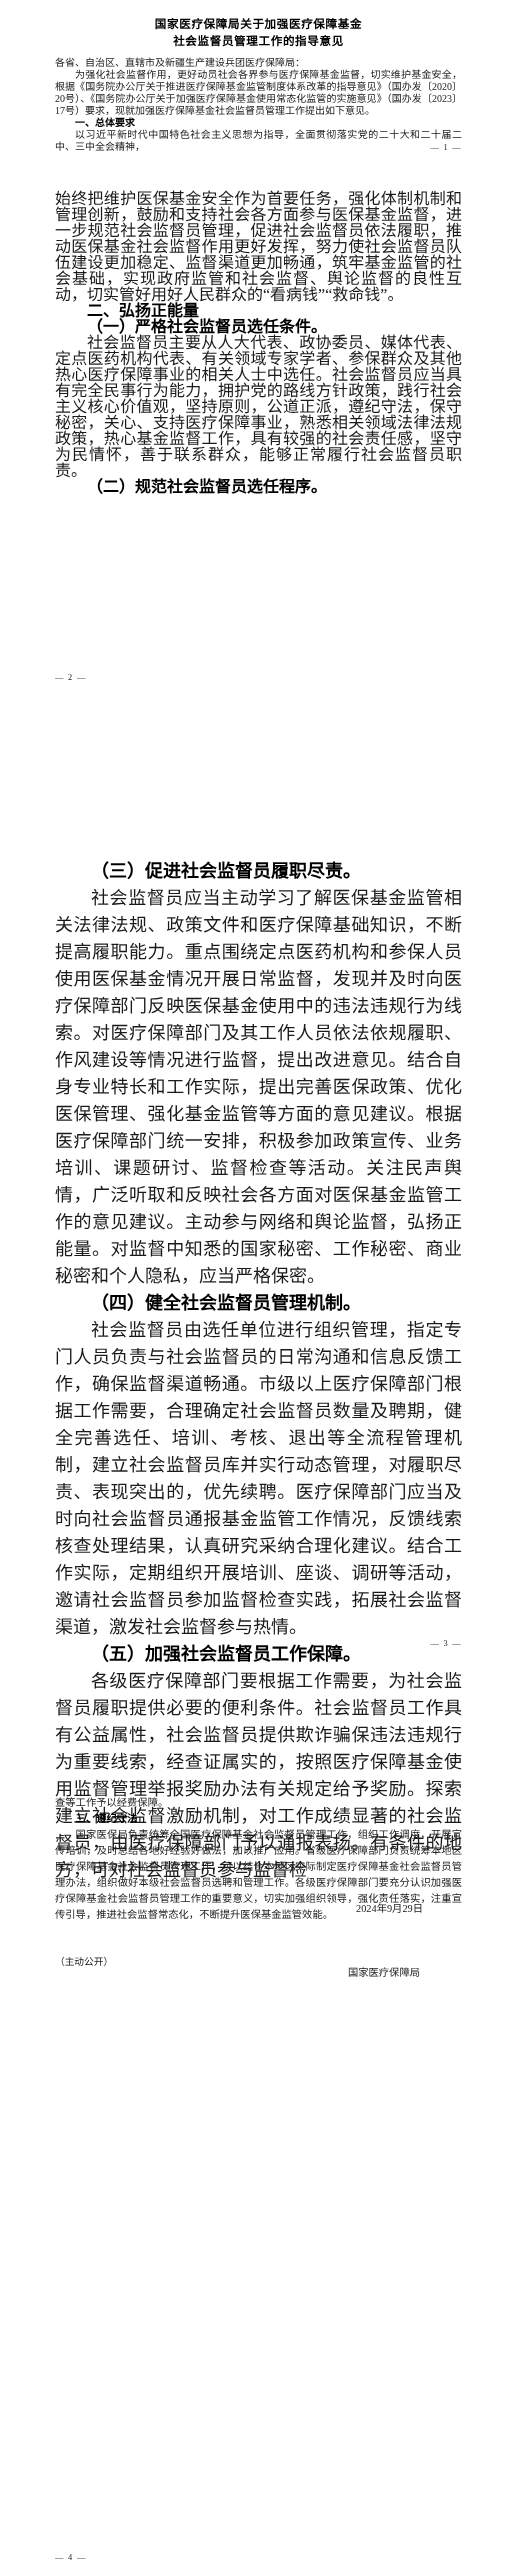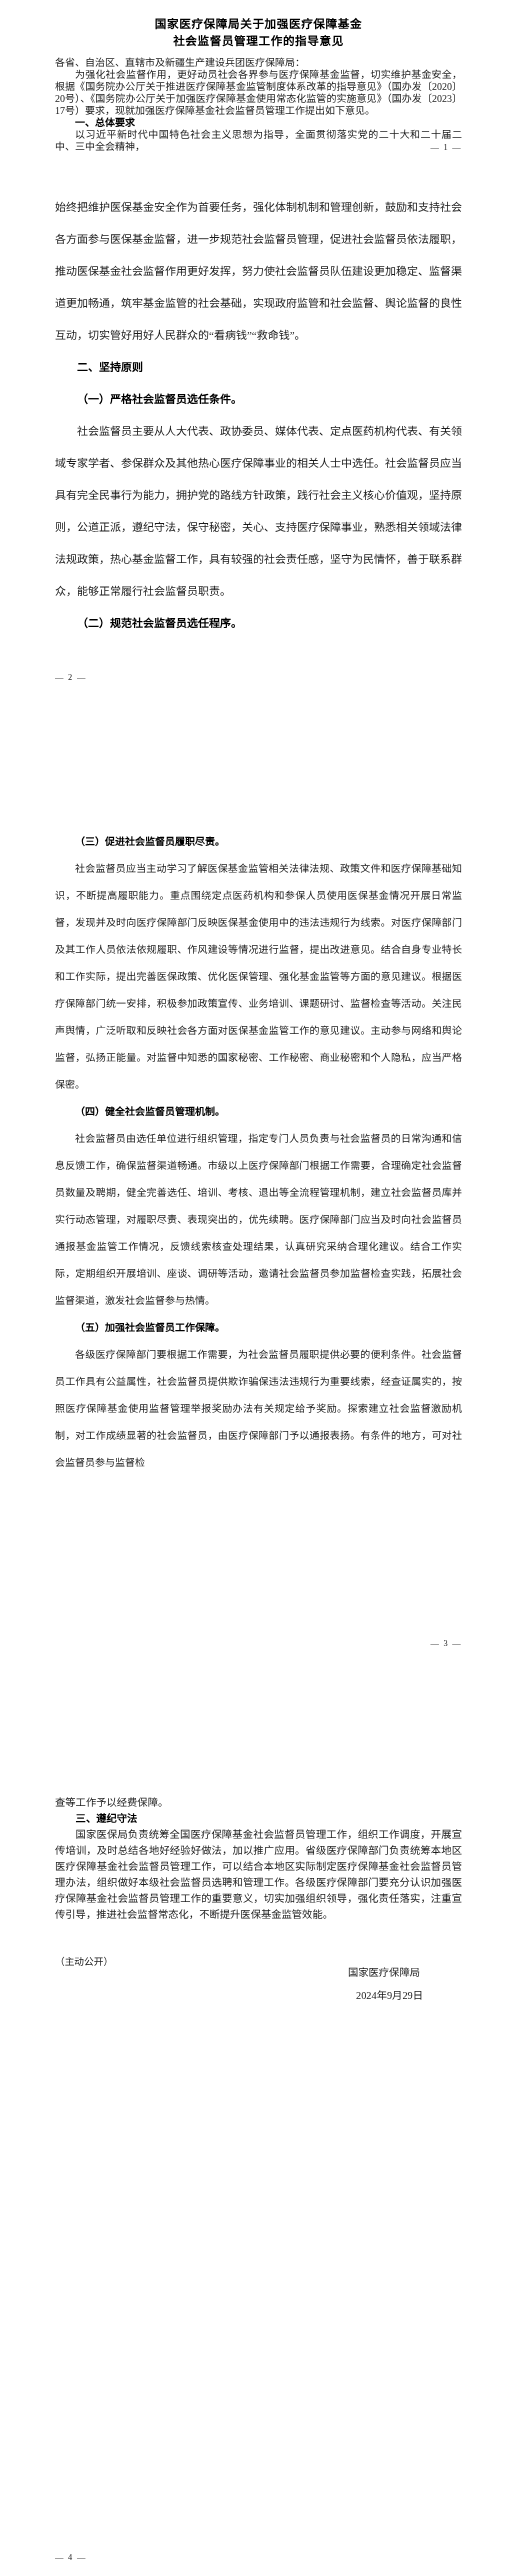--- a/index.html
+++ b/index.html
@@ -29,22 +29,22 @@
     letter-spacing: 0.6px;
   }
   .page-body {
     position: absolute;
     left: 55px;
     width: 407px;
     text-align: justify;
     color: #1a1a1a;
   }
   .p1 { top: 57px;   font-size: 10px; line-height: 12px; }
-  .p2 { top: 191px;  font-size: 11px; line-height: 32px; }
-  .p3 { top: 828px; font-size: 10px; line-height: 27px; }
+  .p2 { top: 191px;  font-size: 16px; line-height: 16px; }
+  .p3 { top: 858px; font-size: 18px; line-height: 27px; }
   .p4 { top: 1795px; font-size: 10.3px; line-height: 16px; }
   .indent { text-indent: 2em; }
   .noindent { text-indent: 0; }
   .bold { font-weight: bold; color: #000000; }
   .pagenum {
     position: absolute;
     font-size: 8.4px;
     color: #222222;
     letter-spacing: 1.3px;
     white-space: nowrap;
@@ -55,21 +55,21 @@
   .pn2 { top: 673px; }
   .pn3 { top: 1639px; }
   .pn4 { top: 2553px; }
   .sig {
     position: absolute;
     font-size: 10.3px;
     color: #1a1a1a;
     white-space: nowrap;
   }
   .sig-issuer { top: 1964px; right: 97px; }
-  .sig-date   { top: 1987px; right: 94px; }
+  .sig-date   { top: 1900px; right: 94px; }
   .disclosure {
     position: absolute;
     top: 1954px;
     left: 55px;
     font-size: 9.7px;
     color: #1a1a1a;
   }
 </style>
 </head>
 <body>
@@ -84,21 +84,21 @@
   <div class="page-body p1">
     <p class="noindent">各省、自治区、直辖市及新疆生产建设兵团医疗保障局：</p>
     <p class="indent">为强化社会监督作用，更好动员社会各界参与医疗保障基金监督，切实维护基金安全，根据《国务院办公厅关于推进医疗保障基金监管制度体系改革的指导意见》（国办发〔2020〕20号）、《国务院办公厅关于加强医疗保障基金使用常态化监管的实施意见》（国办发〔2023〕17号）要求，现就加强医疗保障基金社会监督员管理工作提出如下意见。</p>
     <p class="indent bold">一、总体要求</p>
     <p class="indent">以习近平新时代中国特色社会主义思想为指导，全面贯彻落实党的二十大和二十届二中、三中全会精神，</p>
   </div>
   <div class="pagenum pn-right pn1">— 1 —</div>
 
   <div class="page-body p2">
     <p class="noindent">始终把维护医保基金安全作为首要任务，强化体制机制和管理创新，鼓励和支持社会各方面参与医保基金监督，进一步规范社会监督员管理，促进社会监督员依法履职，推动医保基金社会监督作用更好发挥，努力使社会监督员队伍建设更加稳定、监督渠道更加畅通，筑牢基金监管的社会基础，实现政府监管和社会监督、舆论监督的良性互动，切实管好用好人民群众的“看病钱”“救命钱”。</p>
-    <p class="indent bold">二、坚持原则</p>
+    <p class="indent bold">二、弘扬正能量</p>
     <p class="indent bold">（一）严格社会监督员选任条件。</p>
     <p class="indent">社会监督员主要从人大代表、政协委员、媒体代表、定点医药机构代表、有关领域专家学者、参保群众及其他热心医疗保障事业的相关人士中选任。社会监督员应当具有完全民事行为能力，拥护党的路线方针政策，践行社会主义核心价值观，坚持原则，公道正派，遵纪守法，保守秘密，关心、支持医疗保障事业，熟悉相关领域法律法规政策，热心基金监督工作，具有较强的社会责任感，坚守为民情怀，善于联系群众，能够正常履行社会监督员职责。</p>
     <p class="indent bold">（二）规范社会监督员选任程序。</p>
   </div>
   <div class="pagenum pn-left pn2">— 2 —</div>
 
   <div class="page-body p3">
     <p class="indent bold">（三）促进社会监督员履职尽责。</p>
     <p class="indent">社会监督员应当主动学习了解医保基金监管相关法律法规、政策文件和医疗保障基础知识，不断提高履职能力。重点围绕定点医药机构和参保人员使用医保基金情况开展日常监督，发现并及时向医疗保障部门反映医保基金使用中的违法违规行为线索。对医疗保障部门及其工作人员依法依规履职、作风建设等情况进行监督，提出改进意见。结合自身专业特长和工作实际，提出完善医保政策、优化医保管理、强化基金监管等方面的意见建议。根据医疗保障部门统一安排，积极参加政策宣传、业务培训、课题研讨、监督检查等活动。关注民声舆情，广泛听取和反映社会各方面对医保基金监管工作的意见建议。主动参与网络和舆论监督，弘扬正能量。对监督中知悉的国家秘密、工作秘密、商业秘密和个人隐私，应当严格保密。</p>
     <p class="indent bold">（四）健全社会监督员管理机制。</p>

